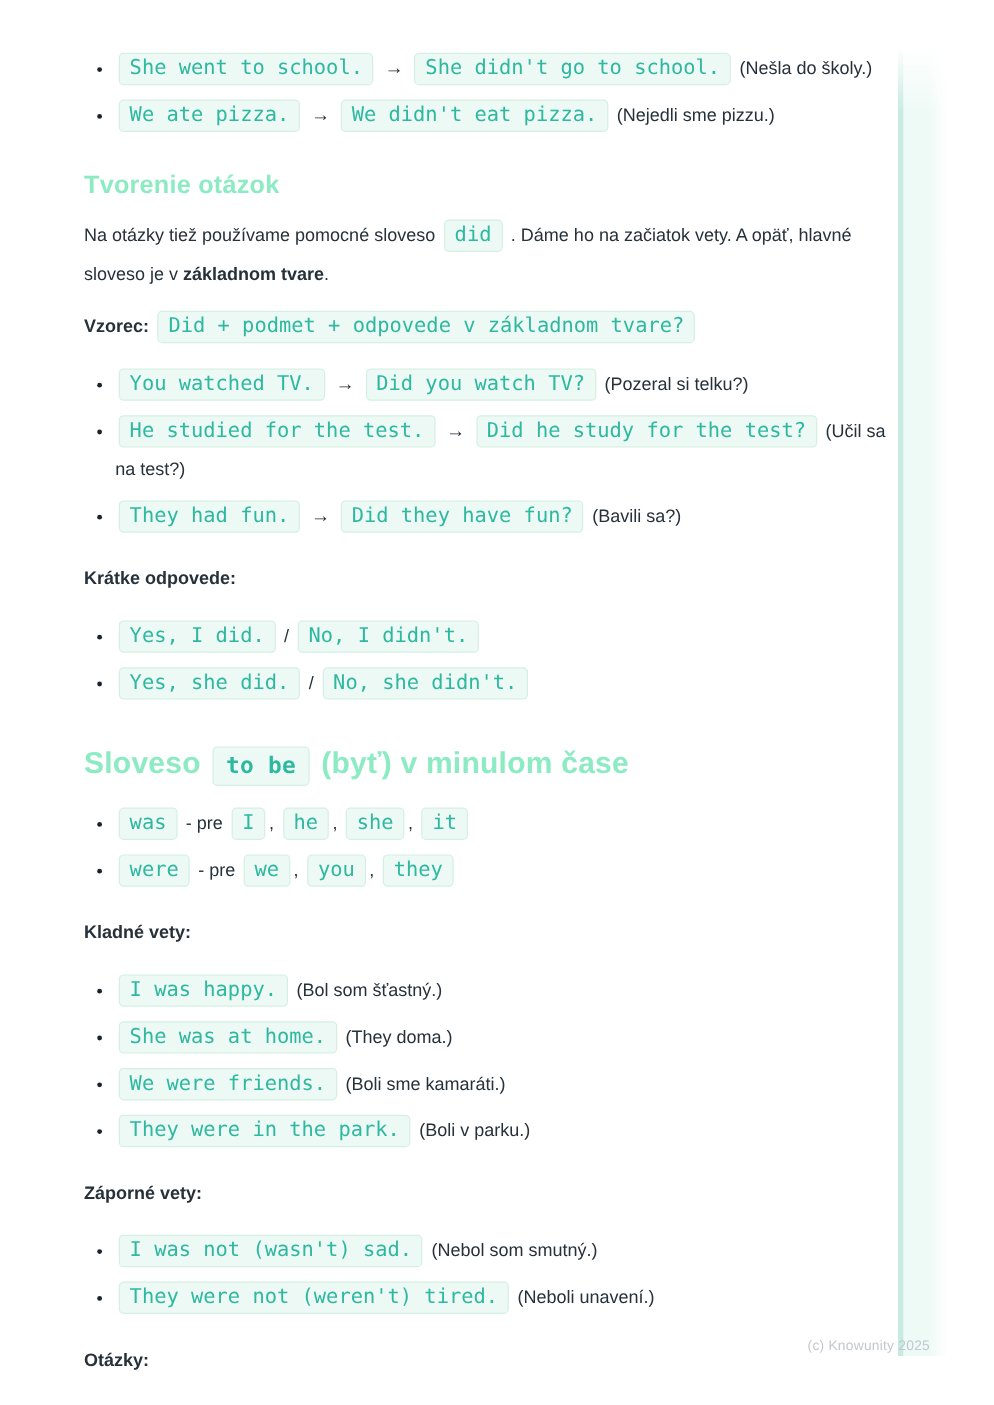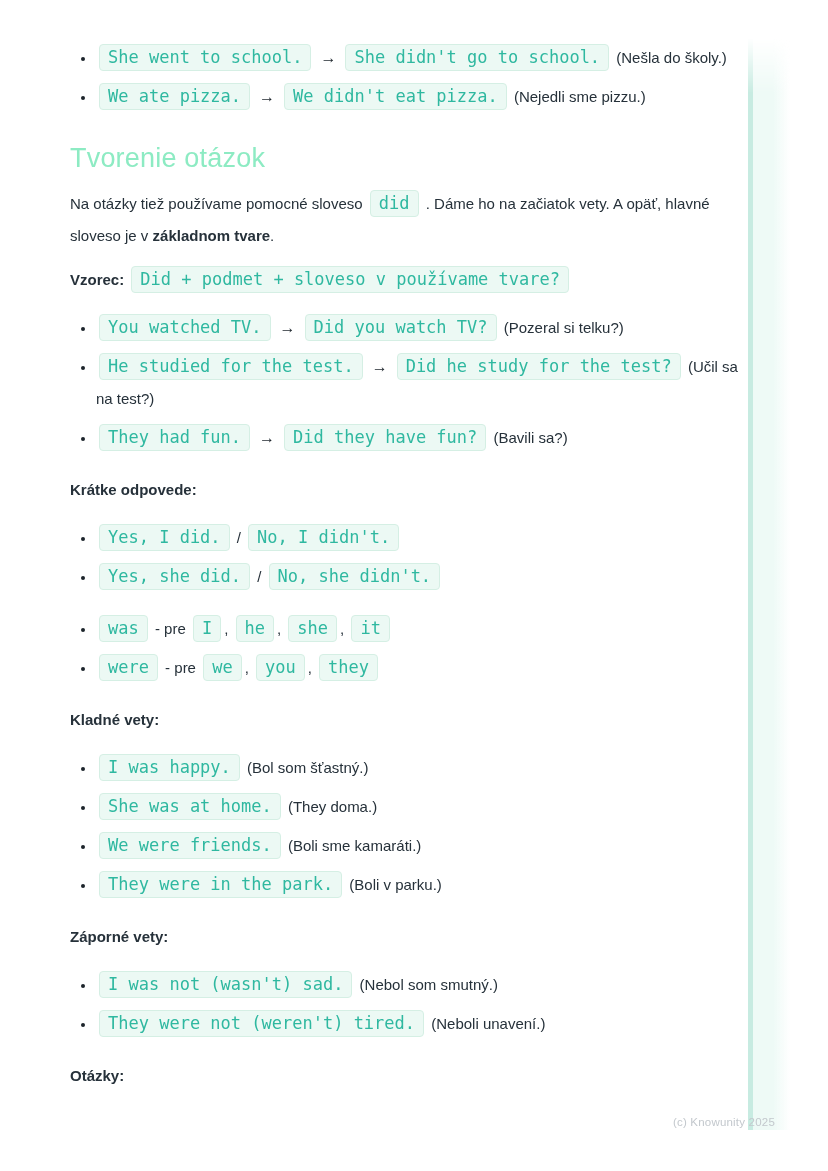--- a/index.html
+++ b/index.html
@@ -25,21 +25,21 @@
   .content{
     position:relative;
     padding:26px 90px 0 70px;
     z-index:1;
   }
   p.para{font-size:15px;line-height:32px;margin:12px 0;}
   ul.blist{list-style:disc;margin:16px 0 20px 0;padding-left:26px;}
   li.bitem{font-size:15px;line-height:32px;margin:7px 0;}
   li.bitem::marker{color:#1c242b;font-size:13px;}
   h3.h3{
-    font-size:27px;font-weight:normal;color:var(--accent-heading);
+    font-size:21px;font-weight:bold;color:var(--accent-heading);
     margin:30px 0 14px 0;letter-spacing:0.2px;
   }
   h2.h2{
     font-size:25px;font-weight:bold;color:var(--accent-heading);
     margin:36px 0 14px 0;letter-spacing:0.2px;
   }
   .code{
     font-family:"DejaVu Sans Mono","Liberation Mono",monospace;
     font-size:17px;
     color:var(--code-text);
@@ -97,31 +97,32 @@
     <div class="accent-line"></div>
     <div class="accent-fill"></div>
   </div>
   <main class="content" id="content">
       <ul class="blist">
         <li class="bitem"><span class="code">She went to school.</span><span class="arrow">→</span><span class="code">She didn't go to school.</span><span class="txt"> (Nešla do školy.)</span></li>
         <li class="bitem"><span class="code">We ate pizza.</span><span class="arrow">→</span><span class="code">We didn't eat pizza.</span><span class="txt"> (Nejedli sme pizzu.)</span></li>
       </ul>
       <h3 class="h3"><span class="txt">Tvorenie otázok</span></h3>
       <p class="para"><span class="txt">Na otázky tiež používame pomocné sloveso </span><span class="code">did</span><span class="txt"> . Dáme ho na začiatok vety. A opäť, hlavné sloveso je v </span><strong class="b">základnom tvare</strong><span class="txt">.</span></p>
-      <p class="para"><strong class="b">Vzorec: </strong><span class="code">Did + podmet + sloveso v používame tvare?</span></p>
+      <p class="para"><strong class="b">Vzorec: </strong><span class="code">Did + podmet + odpovede v základnom tvare?</span></p>
       <ul class="blist">
         <li class="bitem"><span class="code">You watched TV.</span><span class="arrow">→</span><span class="code">Did you watch TV?</span><span class="txt"> (Pozeral si telku?)</span></li>
         <li class="bitem"><span class="code">He studied for the test.</span><span class="arrow">→</span><span class="code">Did he study for the test?</span><span class="txt"> (Učil sa na test?)</span></li>
         <li class="bitem"><span class="code">They had fun.</span><span class="arrow">→</span><span class="code">Did they have fun?</span><span class="txt"> (Bavili sa?)</span></li>
       </ul>
       <p class="para"><strong class="b">Krátke odpovede:</strong></p>
       <ul class="blist">
         <li class="bitem"><span class="code">Yes, I did.</span><span class="txt"> / </span><span class="code">No, I didn't.</span></li>
         <li class="bitem"><span class="code">Yes, she did.</span><span class="txt"> / </span><span class="code">No, she didn't.</span></li>
       </ul>
+      <h2 class="h2"><span class="txt">Sloveso </span><span class="code">to be</span><span class="txt"> (byť) v minulom čase</span></h2>
       <ul class="blist">
         <li class="bitem"><span class="code">was</span><span class="txt"> - pre </span><span class="code">I</span><span class="txt">, </span><span class="code">he</span><span class="txt">, </span><span class="code">she</span><span class="txt">, </span><span class="code">it</span></li>
         <li class="bitem"><span class="code">were</span><span class="txt"> - pre </span><span class="code">we</span><span class="txt">, </span><span class="code">you</span><span class="txt">, </span><span class="code">they</span></li>
       </ul>
       <p class="para"><strong class="b">Kladné vety:</strong></p>
       <ul class="blist">
         <li class="bitem"><span class="code">I was happy.</span><span class="txt"> (Bol som šťastný.)</span></li>
         <li class="bitem"><span class="code">She was at home.</span><span class="txt"> (They doma.)</span></li>
         <li class="bitem"><span class="code">We were friends.</span><span class="txt"> (Boli sme kamaráti.)</span></li>
         <li class="bitem"><span class="code">They were in the park.</span><span class="txt"> (Boli v parku.)</span></li>

